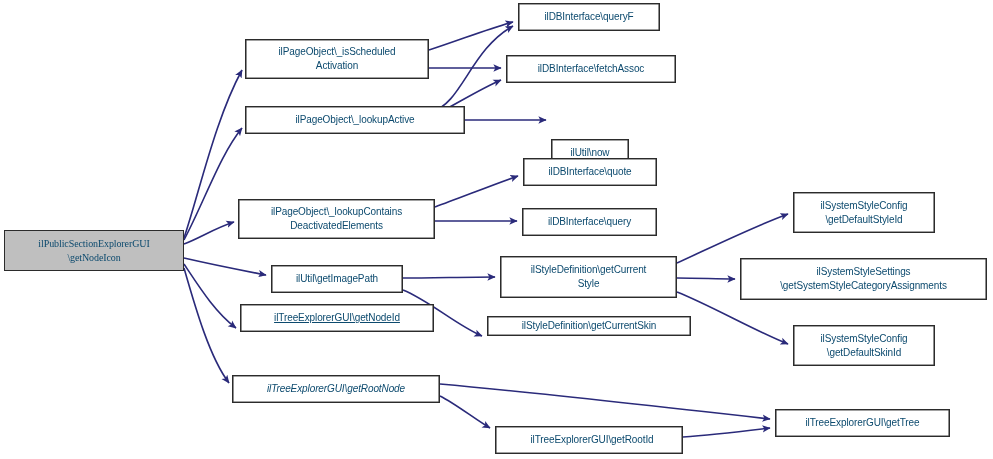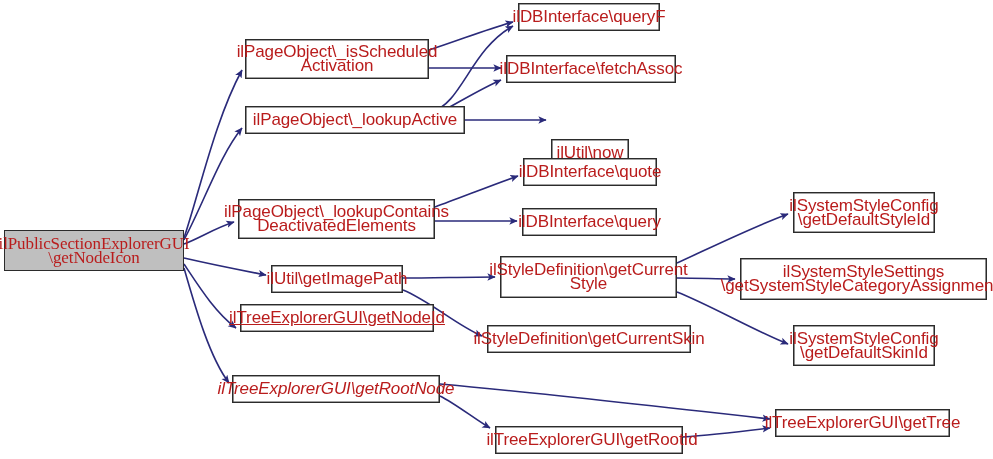--- a/index.html
+++ b/index.html
@@ -22,26 +22,26 @@
     top: 0;
     width: 993px;
     height: 459px;
     pointer-events: none;
   }
   .node {
     position: absolute;
     box-sizing: border-box;
     border: 1px solid #2b2b2b;
     background: #ffffff;
-    color: #b91c1c;
+    color: #0c4a6e;
     display: flex;
     align-items: center;
     justify-content: center;
     text-align: center;
-    font-size: 17px;
+    font-size: 10px;
     line-height: 14px;
     letter-spacing: -0.1px;
     white-space: pre-line;
     padding: 0 3px;
     z-index: 2;
   }
   .node.root {
     background: #bfbfbf;
     border: 1px solid #2b2b2b;
     font-family: Liberation Serif, serif;
@@ -92,21 +92,21 @@
       <div class="node thick" style="left: 518px; top: 3px; width: 142px; height: 28px;"><span>ilDBInterface\queryF</span></div>
       <div class="node thick" style="left: 506px; top: 55px; width: 170px; height: 28px;"><span>ilDBInterface\fetchAssoc</span></div>
       <div class="node thick" style="left: 551px; top: 106px; width: 78px; height: 28px; margin-top: 33px;"><span>ilUtil\now</span></div>
       <div class="node thick" style="left: 238px; top: 199px; width: 197px; height: 40px;"><span>ilPageObject\_lookupContains
 DeactivatedElements</span></div>
       <div class="node thick" style="left: 523px; top: 158px; width: 134px; height: 28px;"><span>ilDBInterface\quote</span></div>
       <div class="node thick" style="left: 522px; top: 208px; width: 135px; height: 28px;"><span>ilDBInterface\query</span></div>
       <div class="node thick" style="left: 271px; top: 265px; width: 132px; height: 28px;"><span>ilUtil\getImagePath</span></div>
       <div class="node thick" style="left: 500px; top: 256px; width: 177px; height: 42px;"><span>ilStyleDefinition\getCurrent
 Style</span></div>
-      <div class="node thick" style="left: 487px; top: 325px; width: 204px; height: 28px;"><span>ilStyleDefinition\getCurrentSkin</span></div>
+      <div class="node thick" style="left: 487px; top: 316px; width: 204px; height: 20px;"><span>ilStyleDefinition\getCurrentSkin</span></div>
       <div class="node thick" style="left: 240px; top: 304px; width: 194px; height: 28px; text-decoration: underline;"><span>ilTreeExplorerGUI\getNodeId</span></div>
       <div class="node thick" style="left: 793px; top: 192px; width: 142px; height: 41px;"><span>ilSystemStyleConfig
 \getDefaultStyleId</span></div>
       <div class="node thick" style="left: 740px; top: 258px; width: 247px; height: 42px;"><span>ilSystemStyleSettings
 \getSystemStyleCategoryAssignments</span></div>
       <div class="node thick" style="left: 793px; top: 325px; width: 142px; height: 41px;"><span>ilSystemStyleConfig
 \getDefaultSkinId</span></div>
       <div class="node thick" style="left: 232px; top: 375px; width: 208px; height: 28px; font-style: italic;"><span>ilTreeExplorerGUI\getRootNode</span></div>
       <div class="node thick" style="left: 495px; top: 426px; width: 188px; height: 28px; padding-left: 9px;"><span>ilTreeExplorerGUI\getRootId</span></div>
       <div class="node thick" style="left: 775px; top: 409px; width: 175px; height: 28px;"><span>ilTreeExplorerGUI\getTree</span></div>

